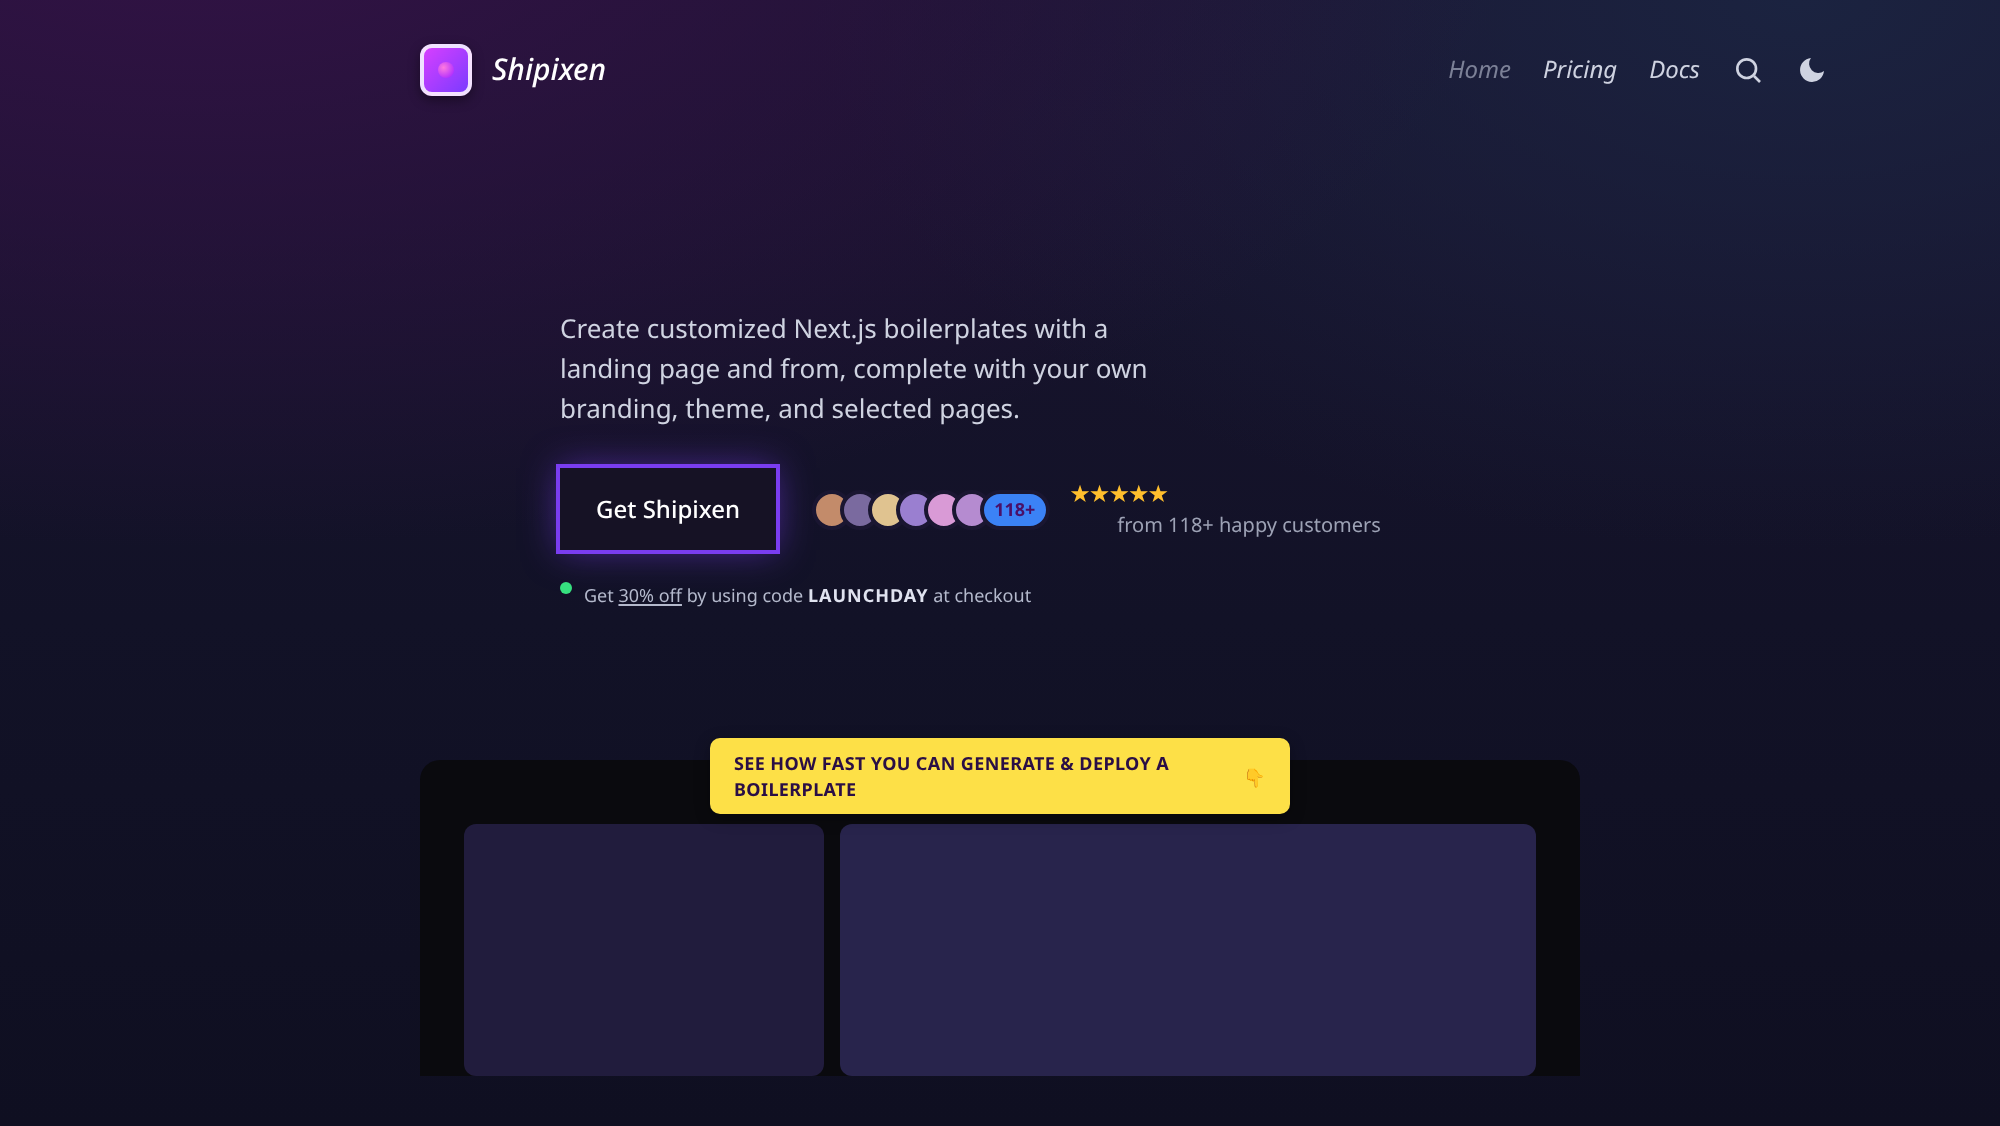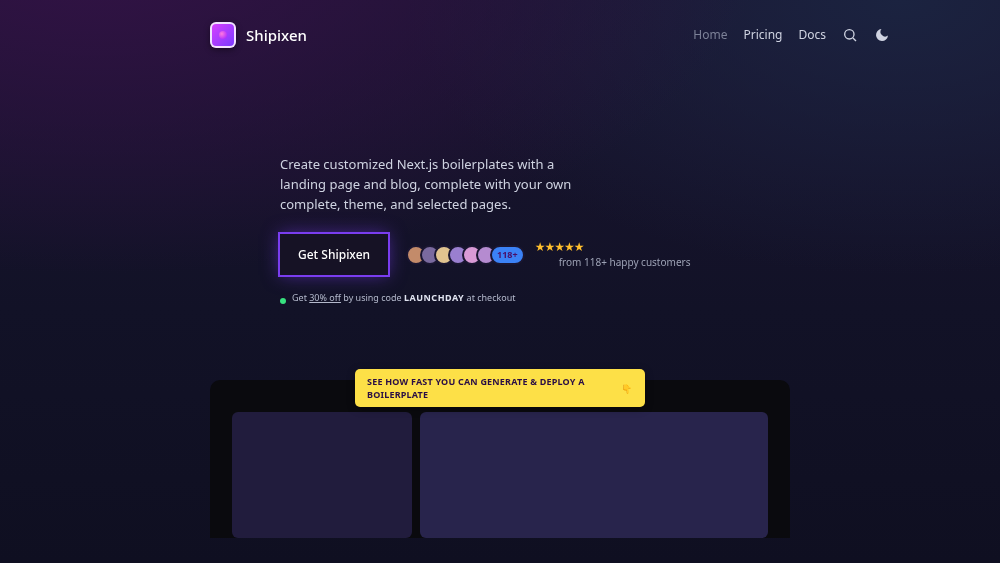--- a/index.html
+++ b/index.html
@@ -6,21 +6,21 @@
   body{
     width:1000px;height:563px;overflow:hidden;
     background:
       radial-gradient(1200px 600px at 10% -10%, #331246 0%, rgba(51,18,70,0) 55%),
       radial-gradient(900px 500px at 90% 0%, #1b2340 0%, rgba(27,35,64,0) 55%),
       linear-gradient(180deg,#1a1430 0%, #121227 55%, #0f0f21 100%);
     color:#e9ecf5;
   }
 
   
-  .nav{display:flex;align-items:center;justify-content:space-between;padding:22px 110px 0 210px;}
+  .nav{display:flex;align-items:center;justify-content:space-between;padding:22px 86px 0 210px;font-style:italic;}
   .brand{display:flex;align-items:center;gap:10px;}
   .brand-logo{
     width:26px;height:26px;border-radius:6px;
     background:linear-gradient(135deg,#d73fff 0%, #7b3bff 100%);
     display:flex;align-items:center;justify-content:center;
     border:2px solid rgba(255,255,255,0.85);
     box-shadow:0 2px 6px rgba(0,0,0,0.4);
   }
   .brand-logo-dot{width:8px;height:8px;border-radius:50%;
     background:radial-gradient(circle at 35% 35%, #ff7ae0 0%, #b02dff 80%);}
@@ -53,21 +53,21 @@
   .avatars .av:first-child{margin-left:0;}
   .avatars .badge{
     margin-left:-6px;height:20px;min-width:26px;padding:0 5px;border-radius:10px;
     background:#3b82f6;color:#4a1068;font-size:9px;font-weight:700;
     display:flex;align-items:center;justify-content:center;border:2px solid #1a1631;
   }
   .rating{display:flex;flex-direction:column;gap:2px;}
   .stars{color:#ffbf2d;font-size:12px;line-height:1;}
   .stars .star{margin-right:-1px;}
   .rating-text{font-size:10px;color:#9da2b5;margin-left:24px;}
-  .promo{display:flex;align-items:flex-end;gap:6px;margin-top:16px;font-size:9px;color:#b4b9cc;}
+  .promo{display:flex;align-items:flex-start;gap:6px;margin-top:16px;font-size:9px;color:#b4b9cc;}
   .promo .dot{width:6px;height:6px;border-radius:50%;background:#37e17f;}
   .promo .ul{text-decoration:underline;}
   .promo .code{font-weight:700;color:#e0e3f0;letter-spacing:.5px;}
 
   
   .preview{position:relative;margin:50px auto 0 auto;width:580px;}
   .pill{
     position:absolute;top:-11px;left:50%;transform:translateX(-50%);
     background:#fde047;color:#2a0e45;font-size:9px;font-weight:700;
     padding:6px 12px;border-radius:5px;letter-spacing:.2px;
@@ -104,21 +104,21 @@
     </span>
     <span class="nav-icon">
       <svg viewBox="0 0 24 24" fill="currentColor">
         <path d="M21 12.8A9 9 0 1111.2 3 7 7 0 0021 12.8z"></path>
       </svg>
     </span>
   </div>
 </div>
 
 <div class="hero">
-  <p class="hero-sub">Create customized Next.js boilerplates with a landing page and blog, complete with your own complete, theme, and selected pages.</p>
+  <p class="hero-sub">Create customized Next.js boilerplates with a landing page and from, complete with your own branding, theme, and selected pages.</p>
 
   <div class="cta-row">
     <button class="cta-btn">Get Shipixen</button>
 
     <div class="social">
       <div class="avatars">
         <div class="av" style="background:#c38b6a"></div>
         <div class="av" style="background:#7a6a9f"></div>
         <div class="av" style="background:#e0c390"></div>
         <div class="av" style="background:#9a7fd0"></div>

